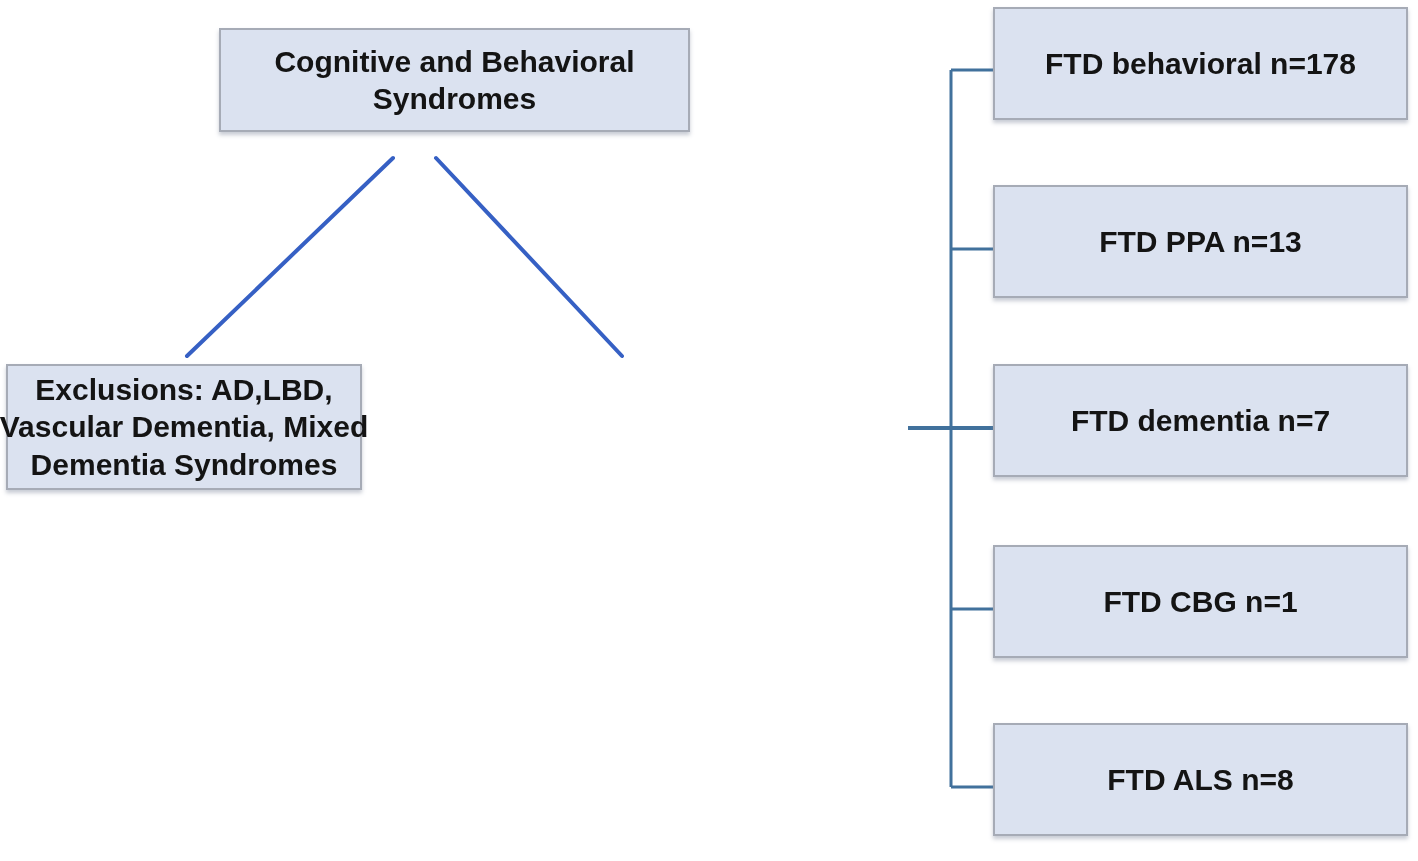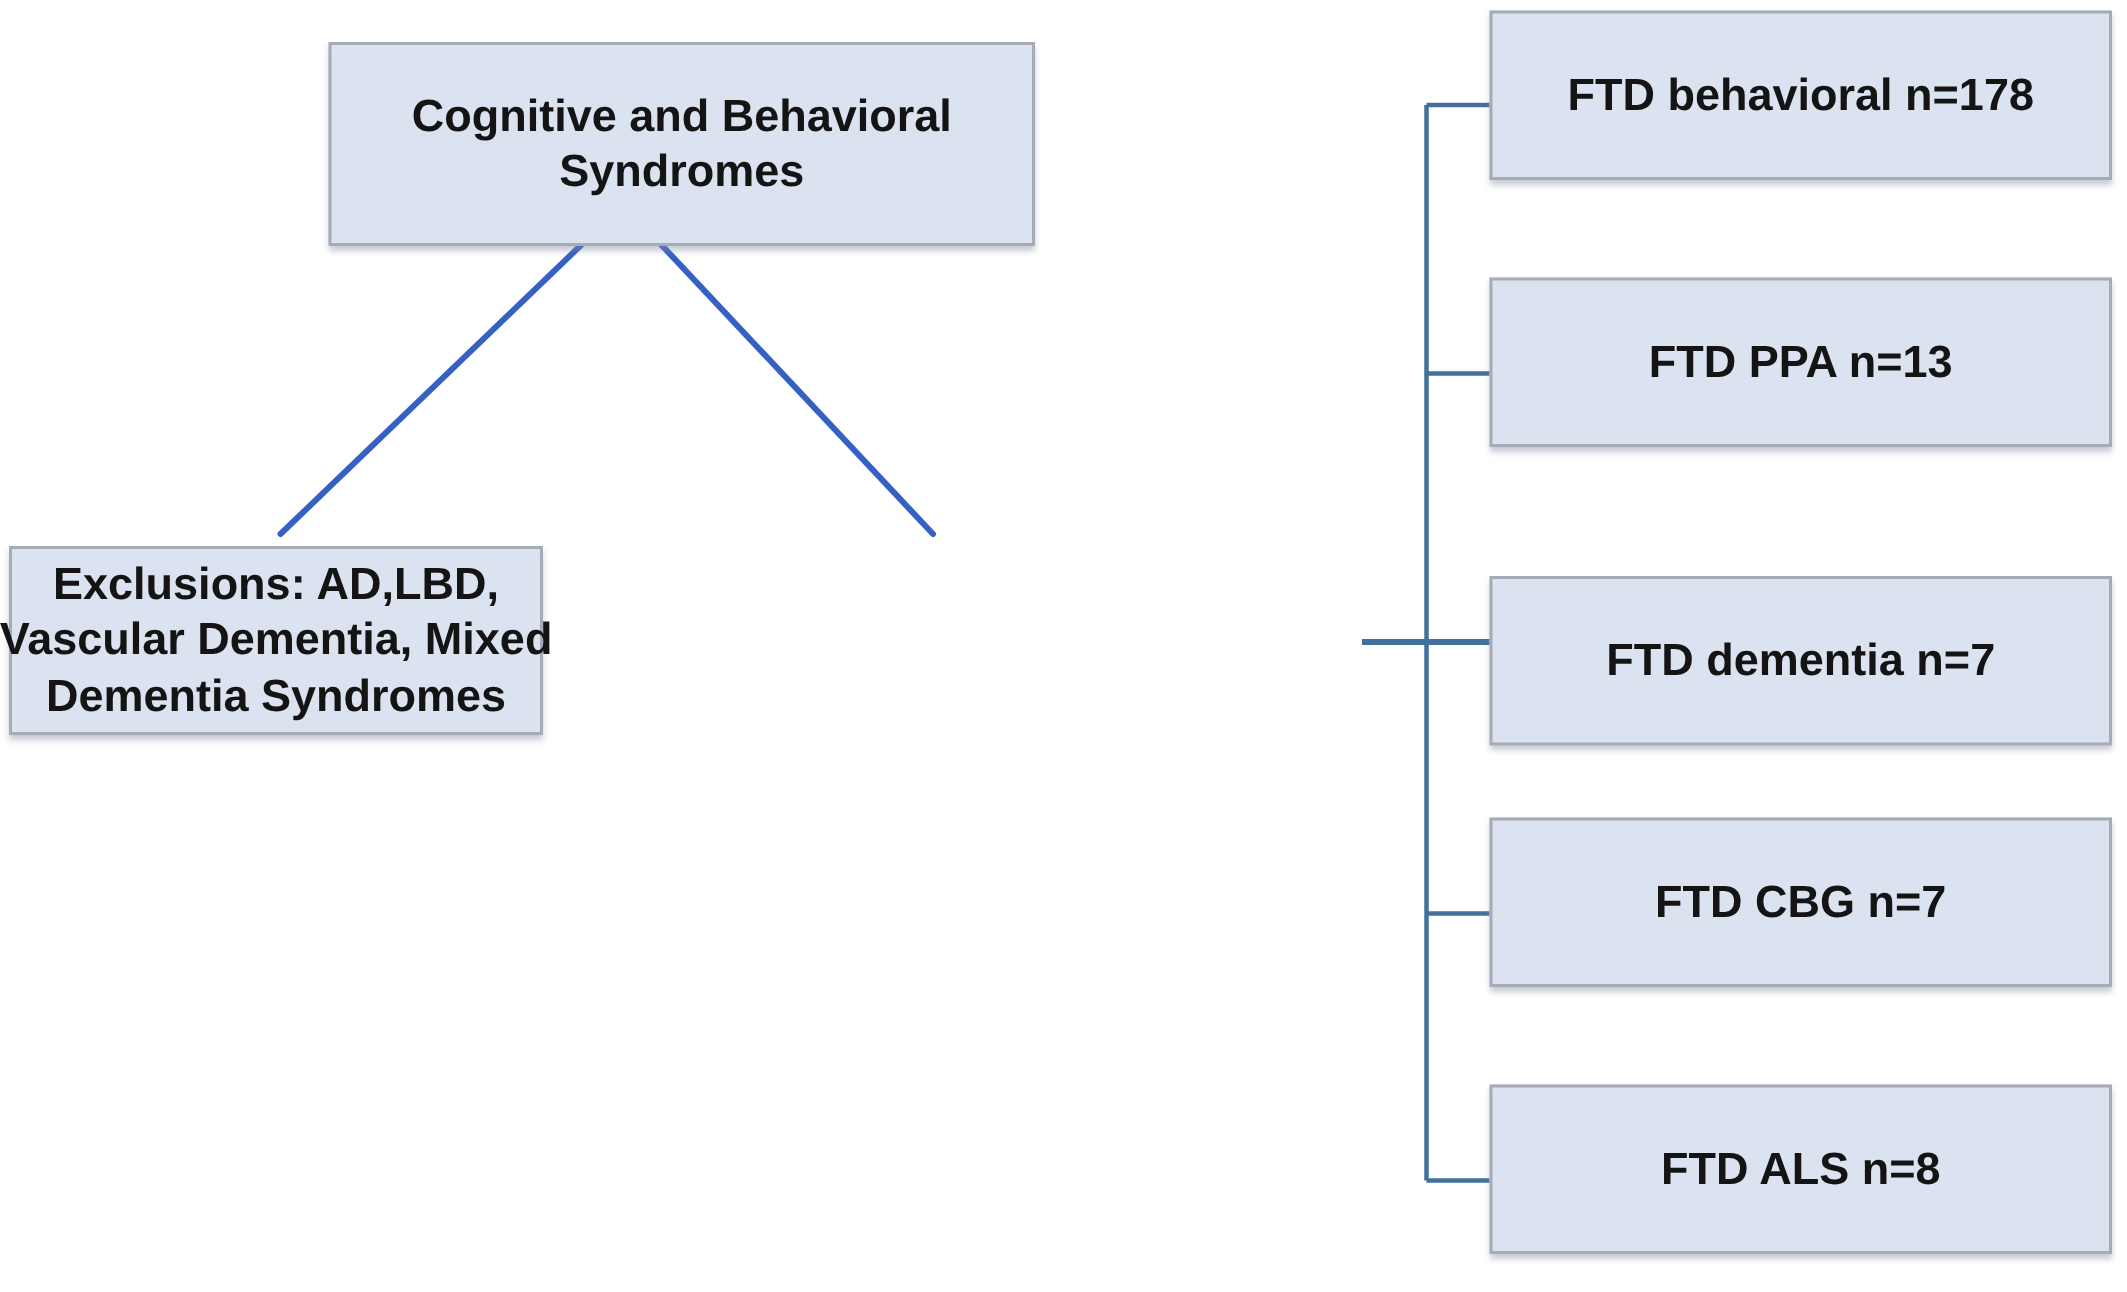--- a/index.html
+++ b/index.html
@@ -36,27 +36,27 @@
     text-align: center;
     font-size: 30px;
     font-weight: 600;
     line-height: 1.25;
     color: var(--text-color, #141414);
   }
   .box .txt {
     display: block;
     white-space: nowrap;
   }
-  .node-root       { left: 219px; top: 28px;  width: 471px; height: 136px; }
+  .node-root       { left: 219px; top: 28px;  width: 471px; height: 104px; }
   .node-exclusions { left: 6px;   top: 364px; width: 356px; height: 126px; }
   .node-ftd        { left: 493px; top: 362px; width: 417px; height: 128px; }
   .node-sub        { left: 993px; width: 415px; height: 113px; }
   .node-sub-1 { top: 7px; }
   .node-sub-2 { top: 185px; }
-  .node-sub-3 { top: 364px; margin-top: 20px; }
+  .node-sub-3 { top: 364px; }
   .node-sub-4 { top: 545px; }
   .node-sub-5 { top: 723px; }
 </style>
 </head>
 <body>
 
 <div class="canvas">
 
   <svg class="edges" width="1418" height="861" viewBox="0 0 1418 861" xmlns="http://www.w3.org/2000/svg">
     <line x1="393" y1="158" x2="187" y2="356" stroke-width="4" stroke-linecap="round" stroke="#3660c4"></line>
@@ -87,20 +87,20 @@
 
   <div class="box node-sub node-sub-2">
     <span class="txt">FTD PPA n=13</span>
   </div>
 
   <div class="box node-sub node-sub-3">
     <span class="txt">FTD dementia n=7</span>
   </div>
 
   <div class="box node-sub node-sub-4">
-    <span class="txt">FTD CBG n=7</span>
+    <span class="txt">FTD CBG n=1</span>
   </div>
 
   <div class="box node-sub node-sub-5">
     <span class="txt">FTD ALS n=8</span>
   </div>
 
 </div>
 
 </body></html>

